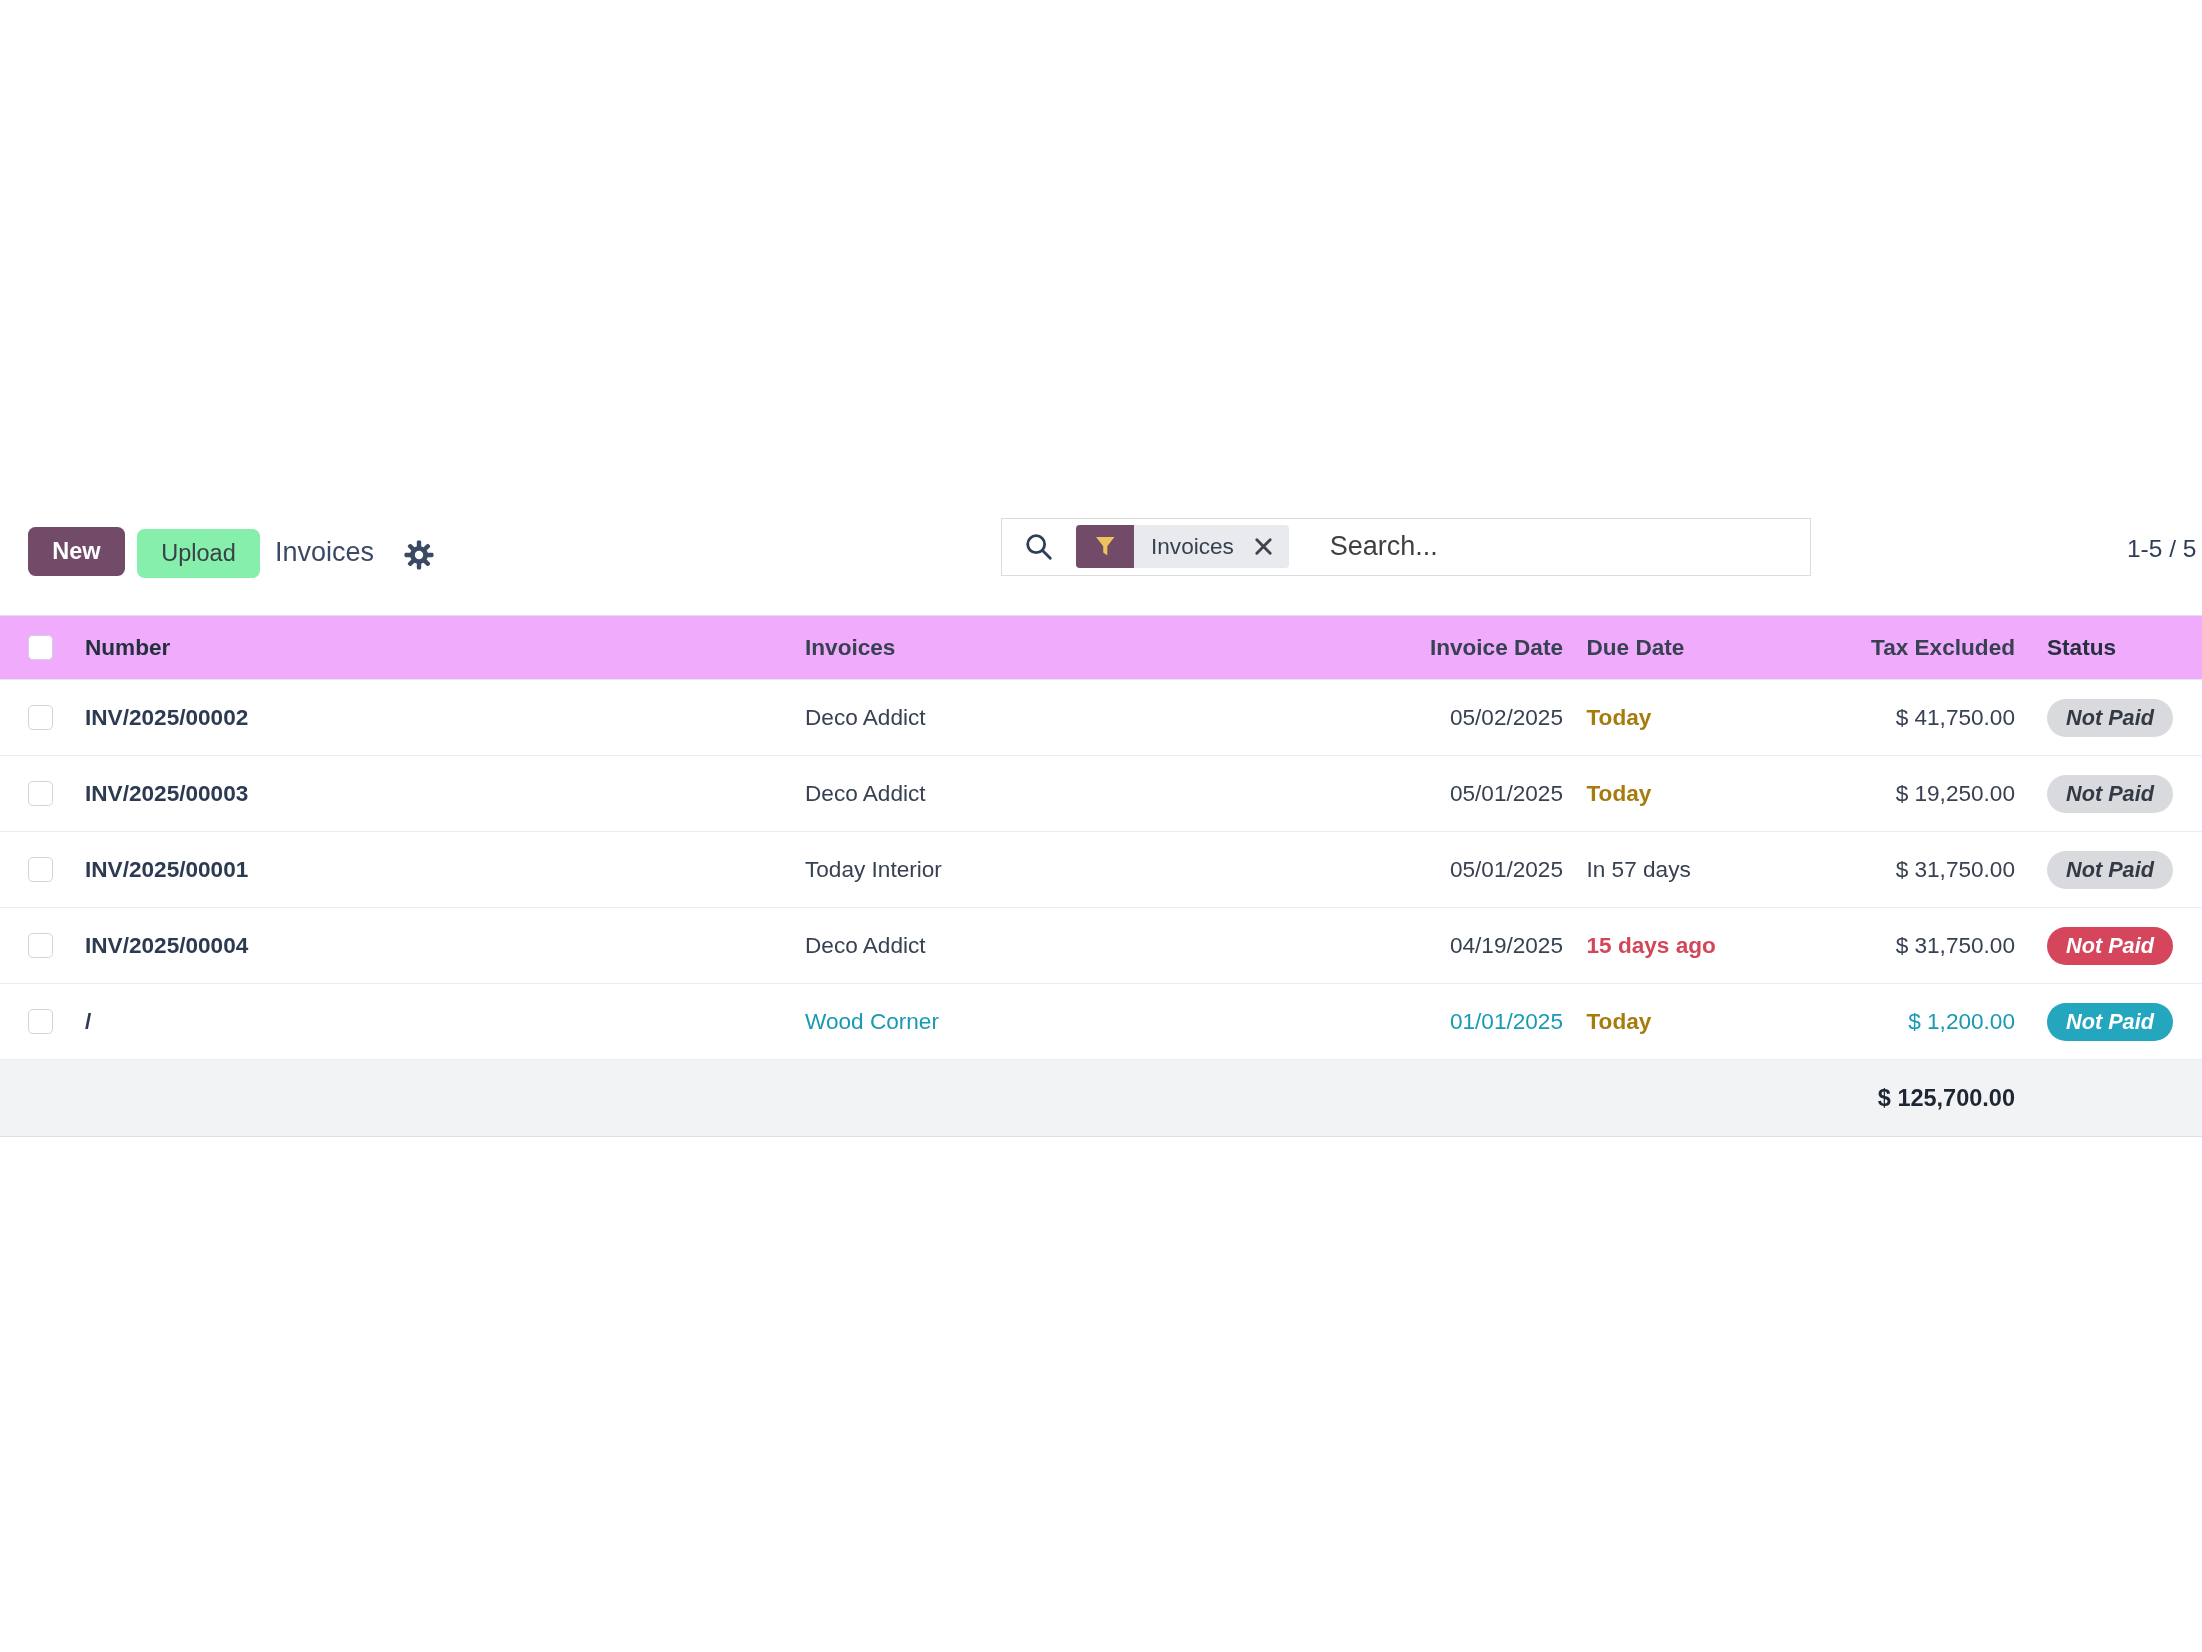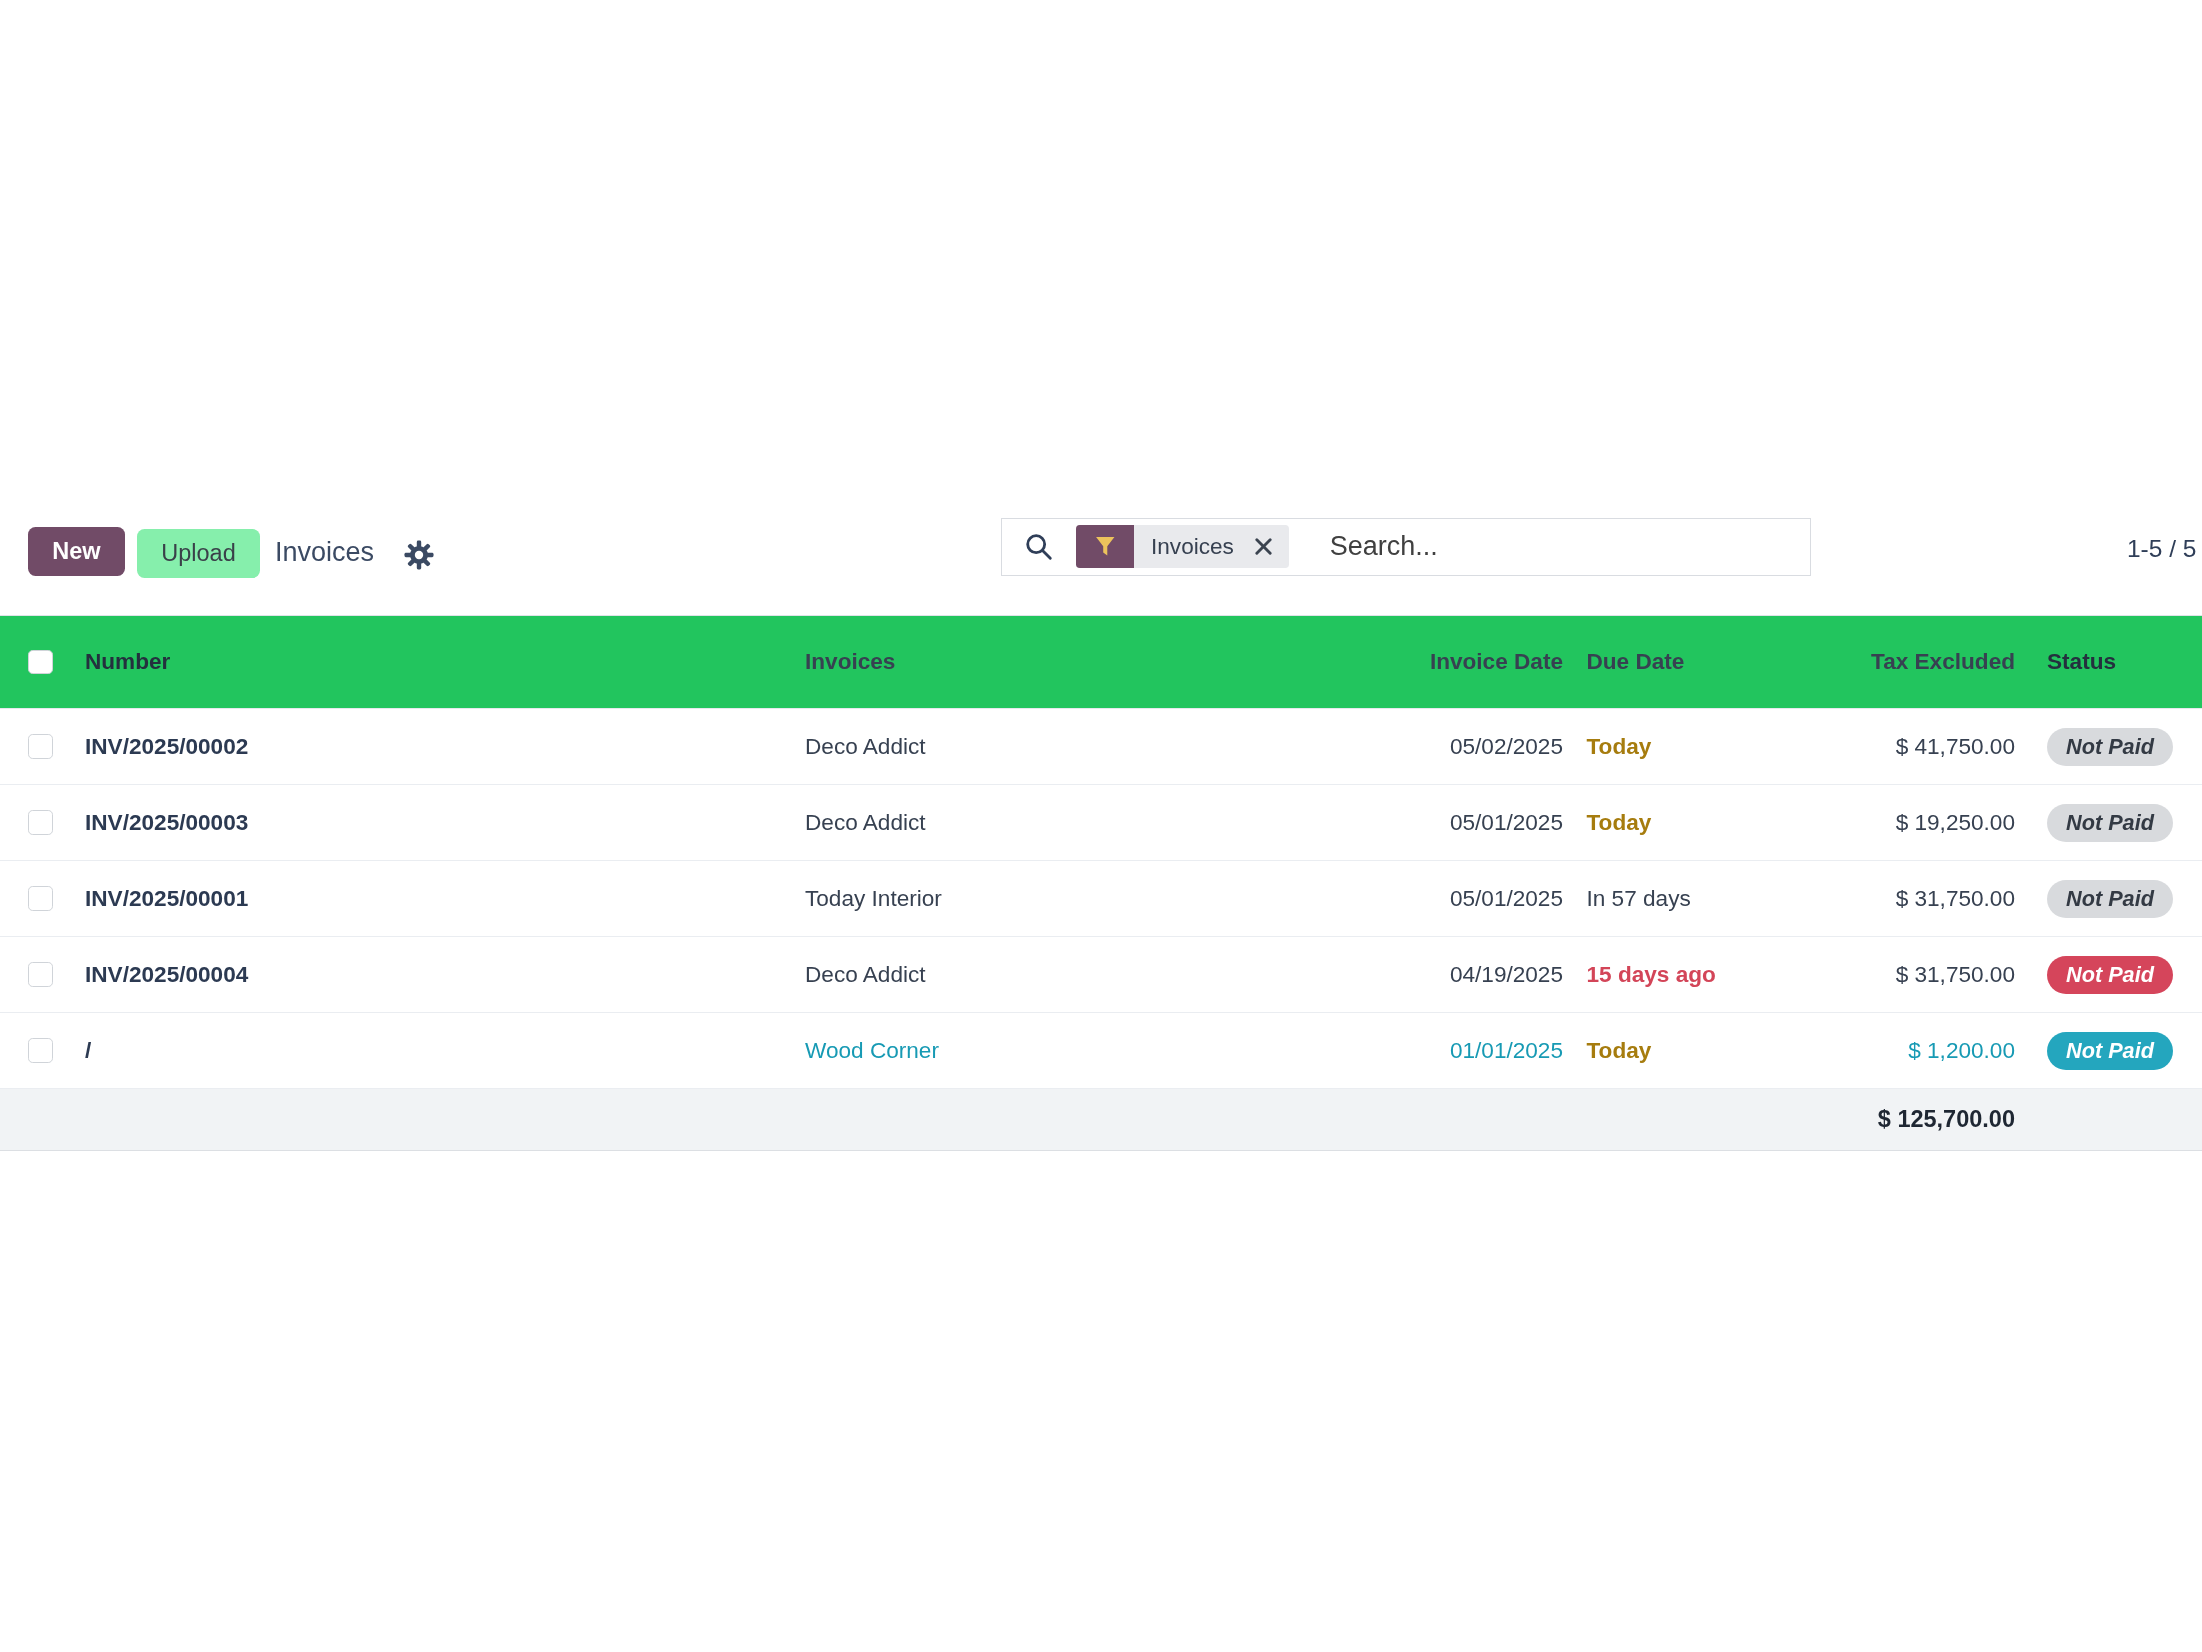--- a/index.html
+++ b/index.html
@@ -51,27 +51,27 @@
 
   .pager {
     position:absolute; right:5.6px; top:7.5px;
     font-size:24.5px; color:#2f3e58; white-space:nowrap;
   }
 
   
   .list { position:absolute; top:615px; left:0; width:2202px; }
   .lrow { display:flex; align-items:center; width:2202px; font-size:22.6px; }
   .lrow.head {
-    height:94px; background:#22c55e;
+    height:65px; background:#f0abfc;
     border-top:0.9px solid #dfe3e8; border-bottom:0.9px solid #e6e9ed;
     font-weight:700; color:#24303e;
   }
   .lrow.body { height:76px; border-bottom:0.9px solid #eaedf1; background:#ffffff; }
   .lrow.foot {
-    height:62px; background:#f1f3f5; border-bottom:0.9px solid #dcdfe3;
+    height:77px; background:#f1f3f5; border-bottom:0.9px solid #dcdfe3;
   }
 
   .c-check   { flex:0 0 66px;  padding-left:28px; display:flex; align-items:center; }
   .c-number  { flex:0 0 739px; padding-left:19px; font-weight:600; color:#2c3a52; }
   .c-customer{ flex:0 0 513px; color:#374151; }
   .c-invdate { flex:0 0 245px; text-align:right; color:#374151; }
   .c-due     { flex:0 0 287px; padding-left:23.5px; color:#374151; }
   .c-tax     { flex:0 0 165px; text-align:right; color:#374151; }
   .c-status  { flex:0 0 187px; padding-left:32px; }
 

